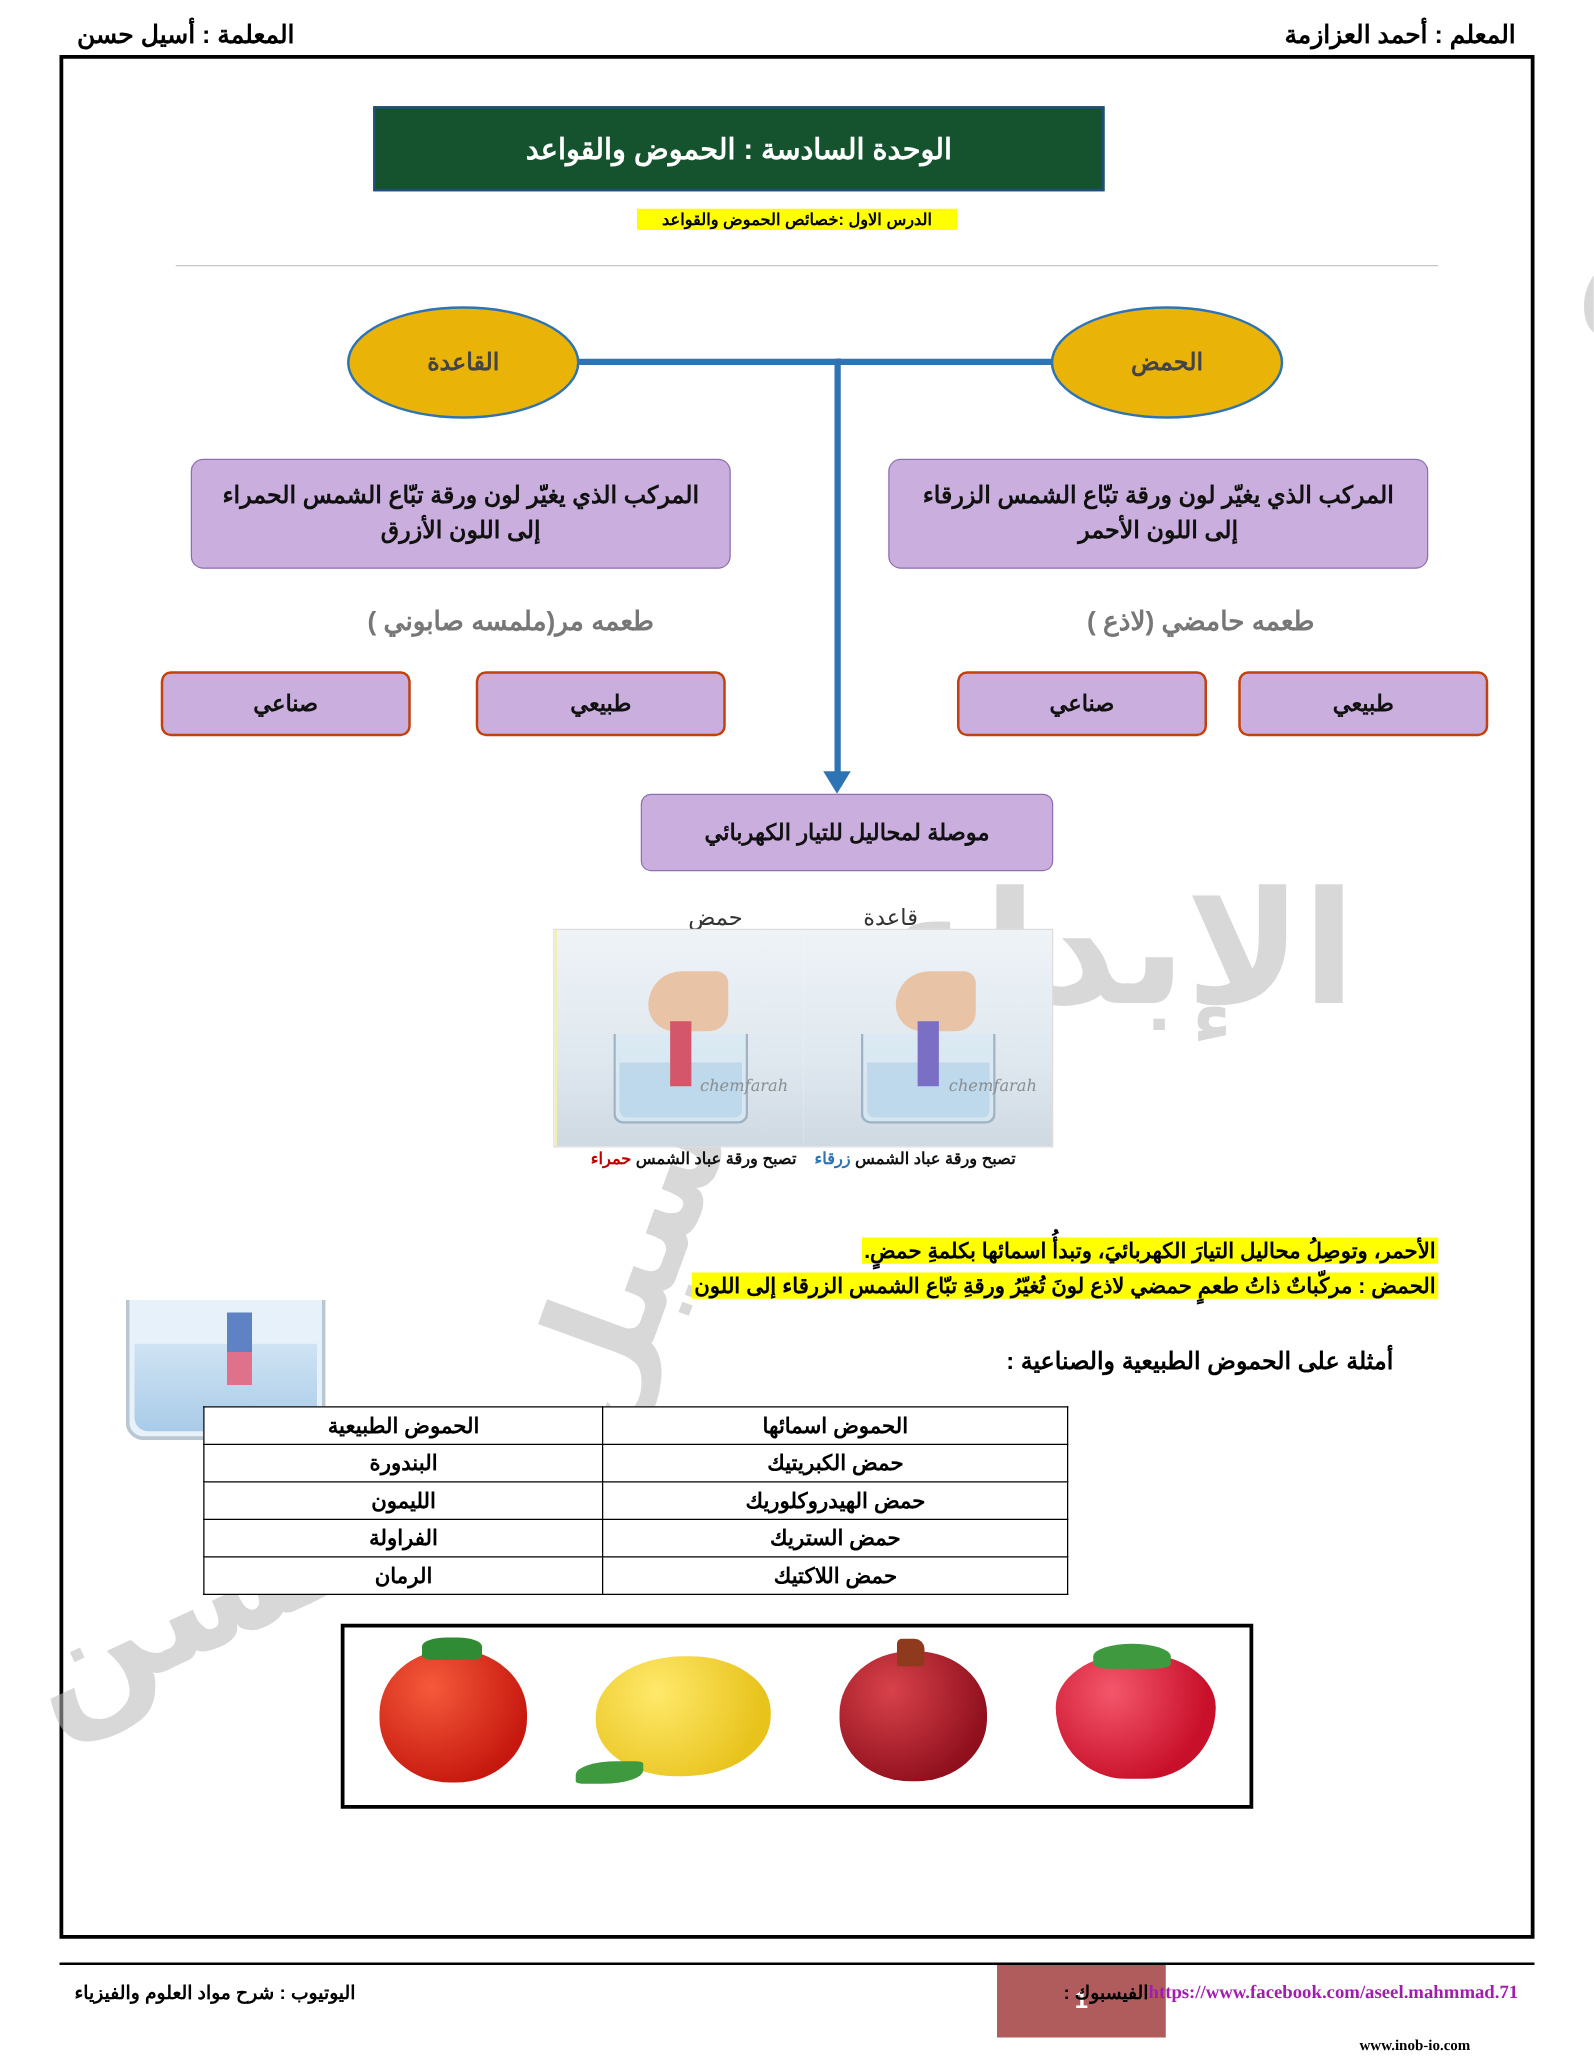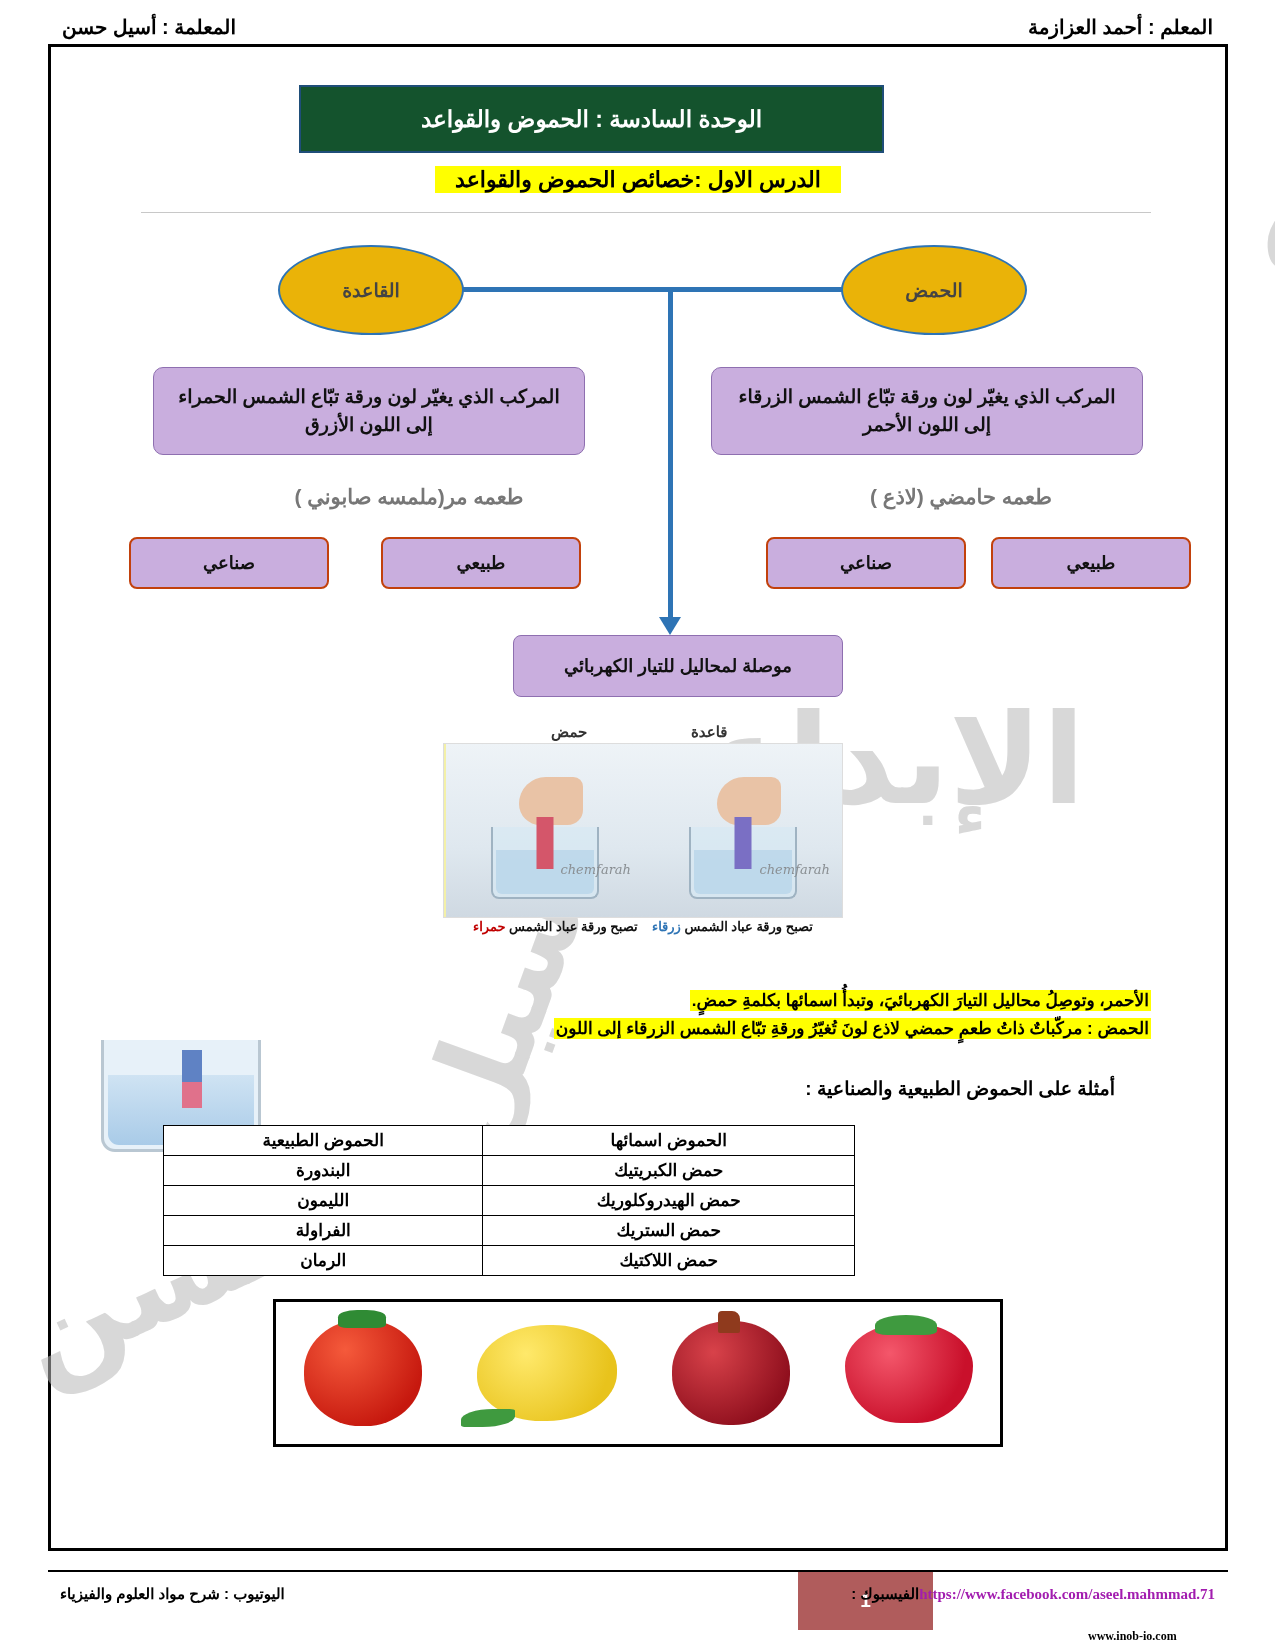--- a/index.html
+++ b/index.html
@@ -73,21 +73,21 @@
 
   .lesson-title {
     position: absolute;
     top: 120px; left: 0; right: 0;
     text-align: center;
     z-index: 10;
   }
   .lesson-title span {
     background: #ffff00;
     color: #000;
-    font-size: 22px;
+    font-size: 13px;
     font-weight: bold;
     padding: 1px 20px;
   }
 
   .hr-line {
     position: absolute;
     top: 165px; left: 90px; width: 1010px;
     border-top: 1px solid #c8c8c8;
   }
 
@@ -162,21 +162,21 @@
     top: 570px; left: 608px;
     width: 0; height: 0;
     border-left: 11px solid transparent;
     border-right: 11px solid transparent;
     border-top: 18px solid #2e74b5;
   }
 
   
   .exp-caption {
     position: absolute; top: 676px;
-    font-size: 15px; font-weight: bold; color: #333;
+    font-size: 18px; font-weight: normal; color: #333;
   }
   .exp-caption.acid { left: 500px; }
   .exp-caption.base { left: 640px; }
 
   .exp-figure {
     position: absolute;
     top: 696px; left: 392px;
     width: 400px; height: 175px;
     display: flex;
     border: 1px solid #ddd;

